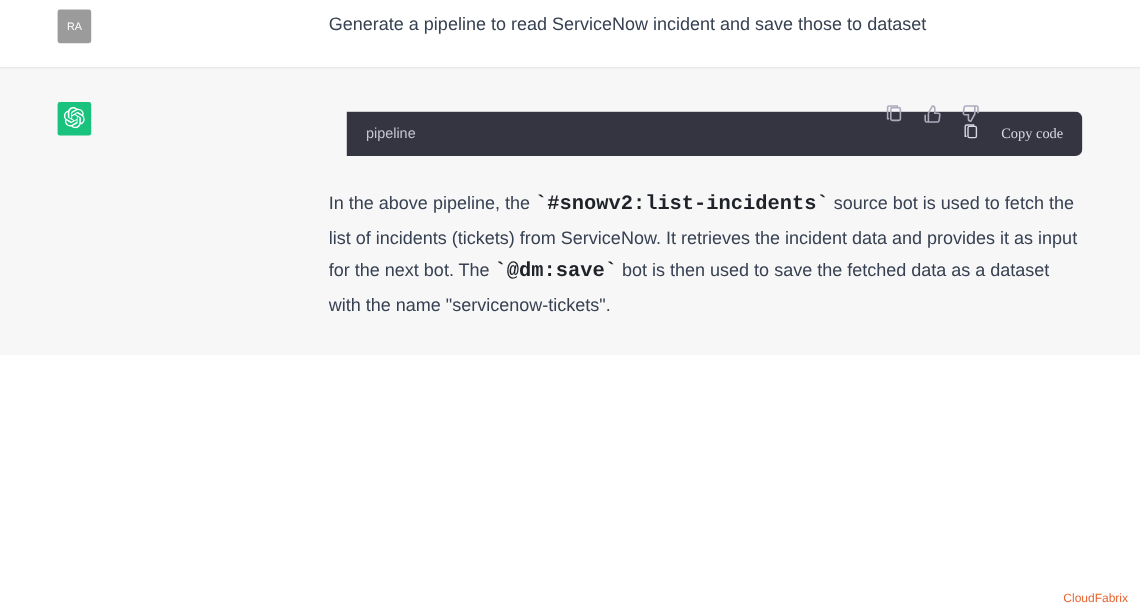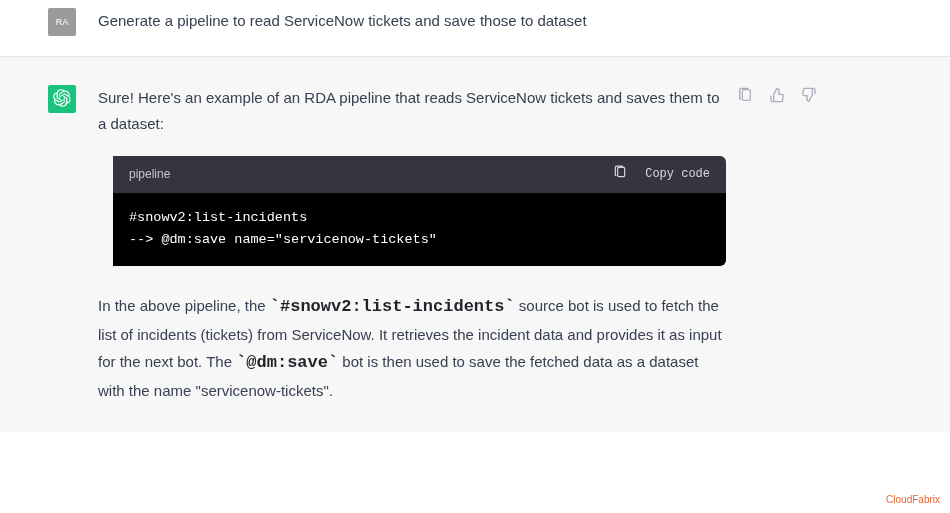--- a/index.html
+++ b/index.html
@@ -12,20 +12,21 @@
       background: #ffffff;
       width: 950px;
       height: 513px;
       overflow: hidden;
       position: relative;
     }
     .message-row {
       display: flex;
       padding: 16px 48px;
       gap: 22px;
+      justify-content: space-between;
     }
     .user-row {
       background: #ffffff;
       padding-top: 8px;
       padding-bottom: 20px;
     }
     .assistant-row {
       background: #f7f7f8;
       border-top: 1px solid #e5e5e5;
       padding-top: 28px;
@@ -88,21 +89,21 @@
     }
     .copy-code {
       display: flex;
       align-items: center;
       gap: 18px;
       color: #d9d9e3;
       cursor: pointer;
       background: none;
       border: none;
       font-size: 12px;
-      font-family: Liberation Mono, monospace;
+      font-family: Liberation Serif, serif;
     }
     .copy-code svg {
       width: 14px;
       height: 14px;
     }
     .code-body {
       background: #000000;
       padding: 14px 16px;
       font-family: "SFMono-Regular", Consolas, "Liberation Mono", Menlo, monospace;
       font-size: 13.5px;
@@ -159,50 +160,47 @@
 </head>
 <body>
 
 <div class="right-strip"></div>
 
 <div class="message-row user-row">
   <div class="avatar avatar-user">
     <span>RA</span>
   </div>
   <div class="message-content">
-    <span>Generate a pipeline to read ServiceNow tickets and save those to dataset</span>
+    <span>Generate a pipeline to read ServiceNow incident and save those to dataset</span>
   </div>
 </div>
 
 <div class="message-row assistant-row">
   <div class="avatar avatar-assistant">
     <span>
       <svg viewBox="0 0 41 41" fill="none">
           <path d="M37.5 16.8c.9-2.7.6-5.7-.9-8.2-2.2-3.8-6.6-5.8-10.9-4.9C23.8 1.6 21 .4 18.1.5c-4.4 0-8.3 2.8-9.7 7-2.8.6-5.2 2.3-6.6 4.8-2.2 3.8-1.7 8.6 1.2 11.9-.9 2.7-.6 5.7.9 8.2 2.2 3.8 6.6 5.8 10.9 4.9 1.9 2.1 4.6 3.4 7.5 3.3 4.4 0 8.3-2.8 9.7-7 2.8-.6 5.2-2.3 6.6-4.8 2.2-3.8 1.7-8.6-1.2-11.9l.1-.1zM22.4 38c-1.8 0-3.5-.6-4.9-1.7l.2-.1 8.1-4.7c.4-.2.7-.7.7-1.1V18.9l3.4 2v9.5c0 4.2-3.4 7.6-7.5 7.6zM6.1 31c-.9-1.5-1.2-3.4-.9-5.1l.2.1 8.1 4.7c.4.2.9.2 1.3 0l9.9-5.7v4l-8.2 4.7c-3.6 2.1-8.3.9-10.4-2.7zM4 13.5c.9-1.5 2.3-2.7 4-3.4v9.6c0 .5.2.9.7 1.1l9.9 5.7-3.4 2-8.2-4.7c-3.6-2.1-4.9-6.7-2.8-10.3h-.2zm28.2 6.5L22.3 14.3l3.4-2 8.2 4.7c3.6 2.1 4.9 6.7 2.8 10.3-.9 1.5-2.3 2.7-4 3.4v-9.6c0-.5-.3-.9-.7-1.1h.2zm3.4-5.1l-.2-.1-8.1-4.7c-.4-.2-.9-.2-1.3 0l-9.9 5.7v-4l8.2-4.7c3.6-2.1 8.3-.9 10.4 2.7.9 1.5 1.2 3.3.9 5.1zM14.4 22.1l-3.4-2v-9.5c0-4.2 3.4-7.6 7.6-7.6 1.8 0 3.5.6 4.9 1.7l-.2.1-8.1 4.7c-.4.2-.7.7-.7 1.1v11.5h-.1zm1.9-4l4.4-2.5 4.4 2.5V23l-4.4 2.5L16.3 23v-4.9z" fill="#fff"></path>
         </svg>
     </span>
   </div>
   <div class="message-content">
-    <p>Sure! Here's an example of an RDA pipeline that reads ServiceNow tickets and saves them to a dataset:</p>
 
     <div class="code-block">
       <div class="code-header">
         <span class="code-lang">pipeline</span>
         <button class="copy-code">
           <span>
             <svg viewBox="0 0 24 24" fill="none" stroke="currentColor" stroke-width="2">
                 <rect x="8" y="4" width="12" height="16" rx="2"></rect>
                 <path d="M16 4V2H6a2 2 0 0 0-2 2v14h2"></path>
               </svg>
           </span>
           <span>Copy code</span>
         </button>
       </div>
-      <div class="code-body">#snowv2:list-incidents
---&gt; @dm:save name="servicenow-tickets"</div>
     </div>
 
     <p>
       <span>In the above pipeline, the </span><code class="inline">`#snowv2:list-incidents`</code><span> source bot is used to fetch the list of incidents (tickets) from ServiceNow. It retrieves the incident data and provides it as input for the next bot. The </span><code class="inline">`@dm:save`</code><span> bot is then used to save the fetched data as a dataset with the name "servicenow-tickets".</span>
     </p>
 
   </div>
 
   <div class="action-icons">
     <button class="action-btn">

